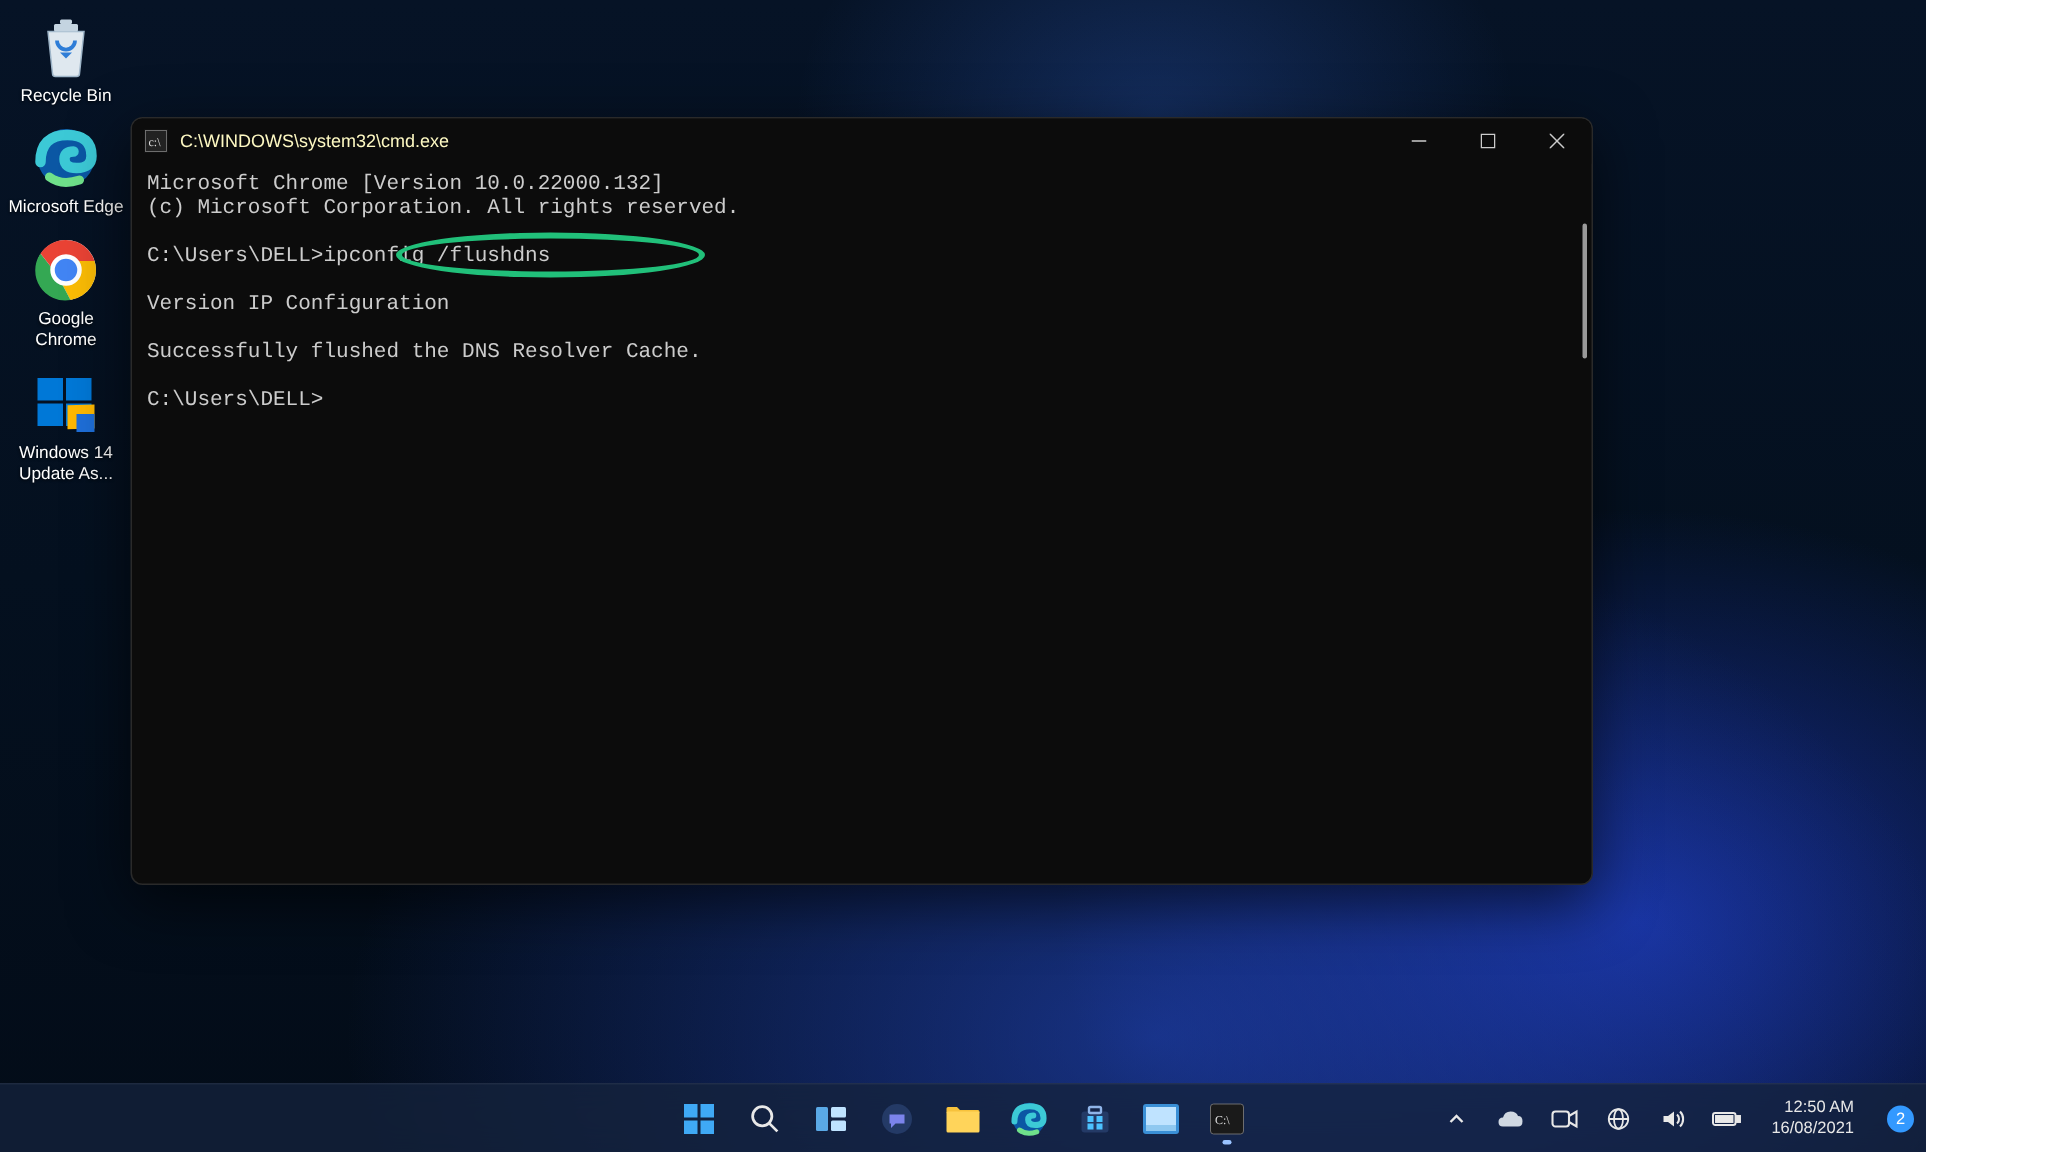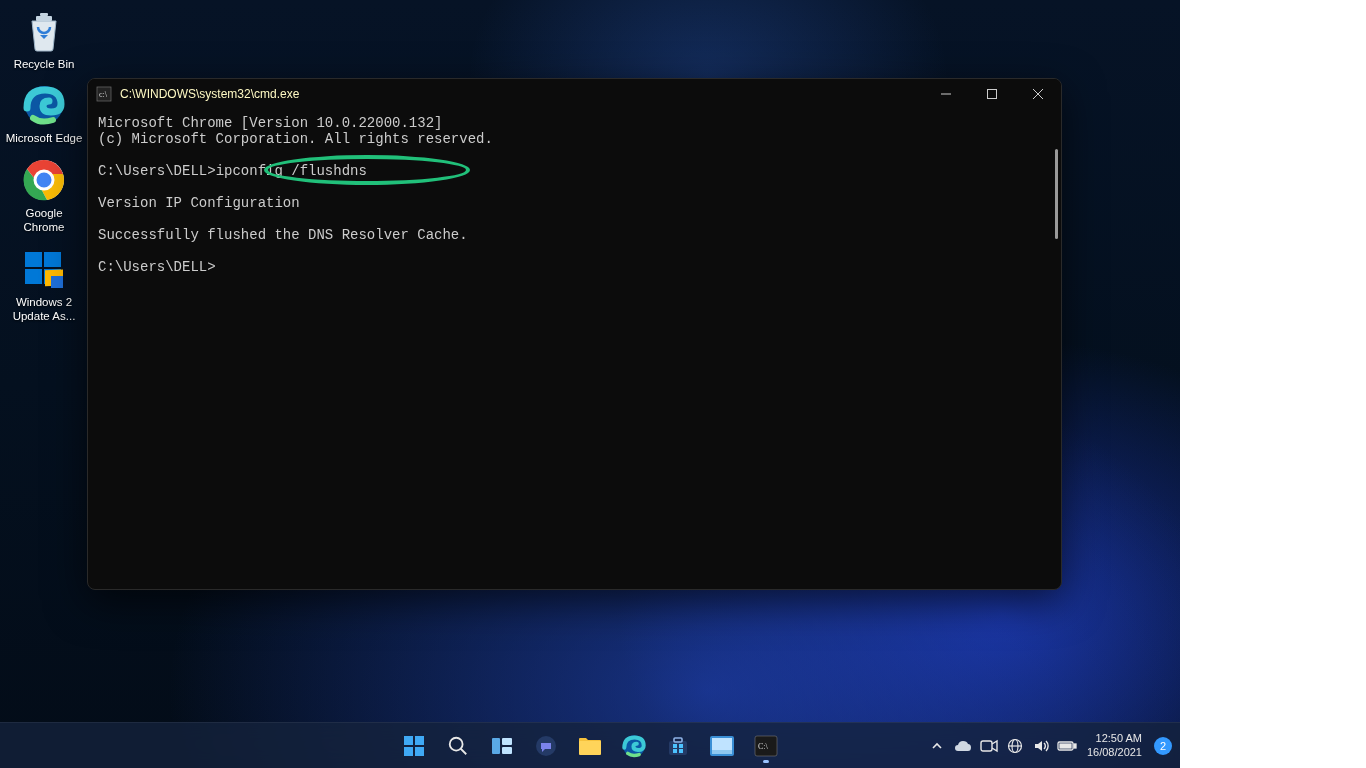--- a/index.html
+++ b/index.html
@@ -1,19 +1,19 @@
 <!DOCTYPE html>
 <html><head>
 <meta charset="utf-8">
 <style>
 * { margin: 0; padding: 0; box-sizing: border-box; user-select: none; }
 html, body { width: 1366px; height: 768px; overflow: hidden; font-family: "Segoe UI", sans-serif; }
 .desktop {
   position: relative;
-  width: 1180px;
+  width: 1284px;
   height: 768px;
   background:
     radial-gradient(ellipse 900px 600px at 60% 90%, rgba(40,80,220,0.55) 0%, rgba(40,80,220,0) 60%),
     radial-gradient(ellipse 700px 500px at 85% 80%, rgba(30,60,200,0.7) 0%, rgba(30,60,200,0) 55%),
     radial-gradient(ellipse 400px 300px at 60% 10%, rgba(60,120,255,0.25) 0%, rgba(60,120,255,0) 60%),
     linear-gradient(180deg, #061326 0%, #04101f 50%, #030c18 100%);
 }
 
 
 .icons-col { position: absolute; top: 5px; left: 4px; width: 80px; }
@@ -65,21 +65,21 @@
   border-top: 1px solid rgba(255,255,255,0.06);
   display: flex; align-items: center;
 }
 .taskbar .center-apps {
   position:absolute; left:50%; transform:translateX(-50%);
   display:flex; gap:4px; align-items:center; height:100%;
 }
 .task-item { width:40px; height:40px; display:flex; align-items:center; justify-content:center; border-radius:4px; cursor:pointer; }
 .task-item.active::after { content:""; position:absolute; bottom:3px; width:6px; height:3px; border-radius:2px; background:#9ac3ff; }
 .task-item { position: relative; }
-.tray { position:absolute; right:8px; height:100%; display:flex; align-items:center; gap:2px; color:#e8e8e8; }
+.tray { position:absolute; right:8px; height:100%; display:flex; align-items:center; gap:12px; color:#e8e8e8; }
 .tray-icon { width:24px; height:40px; display:flex; align-items:center; justify-content:center; cursor:pointer; }
 .tray .clock { display:flex; flex-direction:column; align-items:flex-end; font-size:11px; line-height:1.2; padding:0 6px; cursor:pointer; }
 .tray .badge { width:18px; height:18px; border-radius:50%; background:#3399ff; color:#fff; font-size:11px; display:flex; align-items:center; justify-content:center; margin-left:4px; }
 svg { display:block; }
 </style>
 </head>
 <body>
 
 <div class="desktop">
 
@@ -129,21 +129,21 @@
       <div class="glyph">
         <svg width="42" height="42" viewBox="0 0 42 42">
           <rect x="2" y="4" width="17" height="15" fill="#0078d7"></rect>
           <rect x="21" y="4" width="17" height="15" fill="#0078d7"></rect>
           <rect x="2" y="21" width="17" height="15" fill="#0078d7"></rect>
           <rect x="21" y="21" width="17" height="15" fill="#0078d7"></rect>
           <rect x="22" y="23" width="18" height="16" fill="#ffb900" transform="skewY(-2)"></rect>
           <rect x="28" y="28" width="12" height="12" fill="#1e6fd9"></rect>
         </svg>
       </div>
-      <div class="label">Windows 2 Update As...</div>
+      <div class="label">Windows 14 Update As...</div>
     </div>
   </div>
 
   <div class="cmd-window">
     <div class="titlebar">
       <span class="app-icon">
         <svg width="16" height="16" viewBox="0 0 16 16">
             <rect width="16" height="16" fill="#111"></rect>
             <rect x="1" y="1" width="14" height="14" fill="#222" stroke="#777" stroke-width="0.6"></rect>
             <text x="3" y="11" font-size="8" fill="#ddd" font-family="Consolas">c:\</text>

